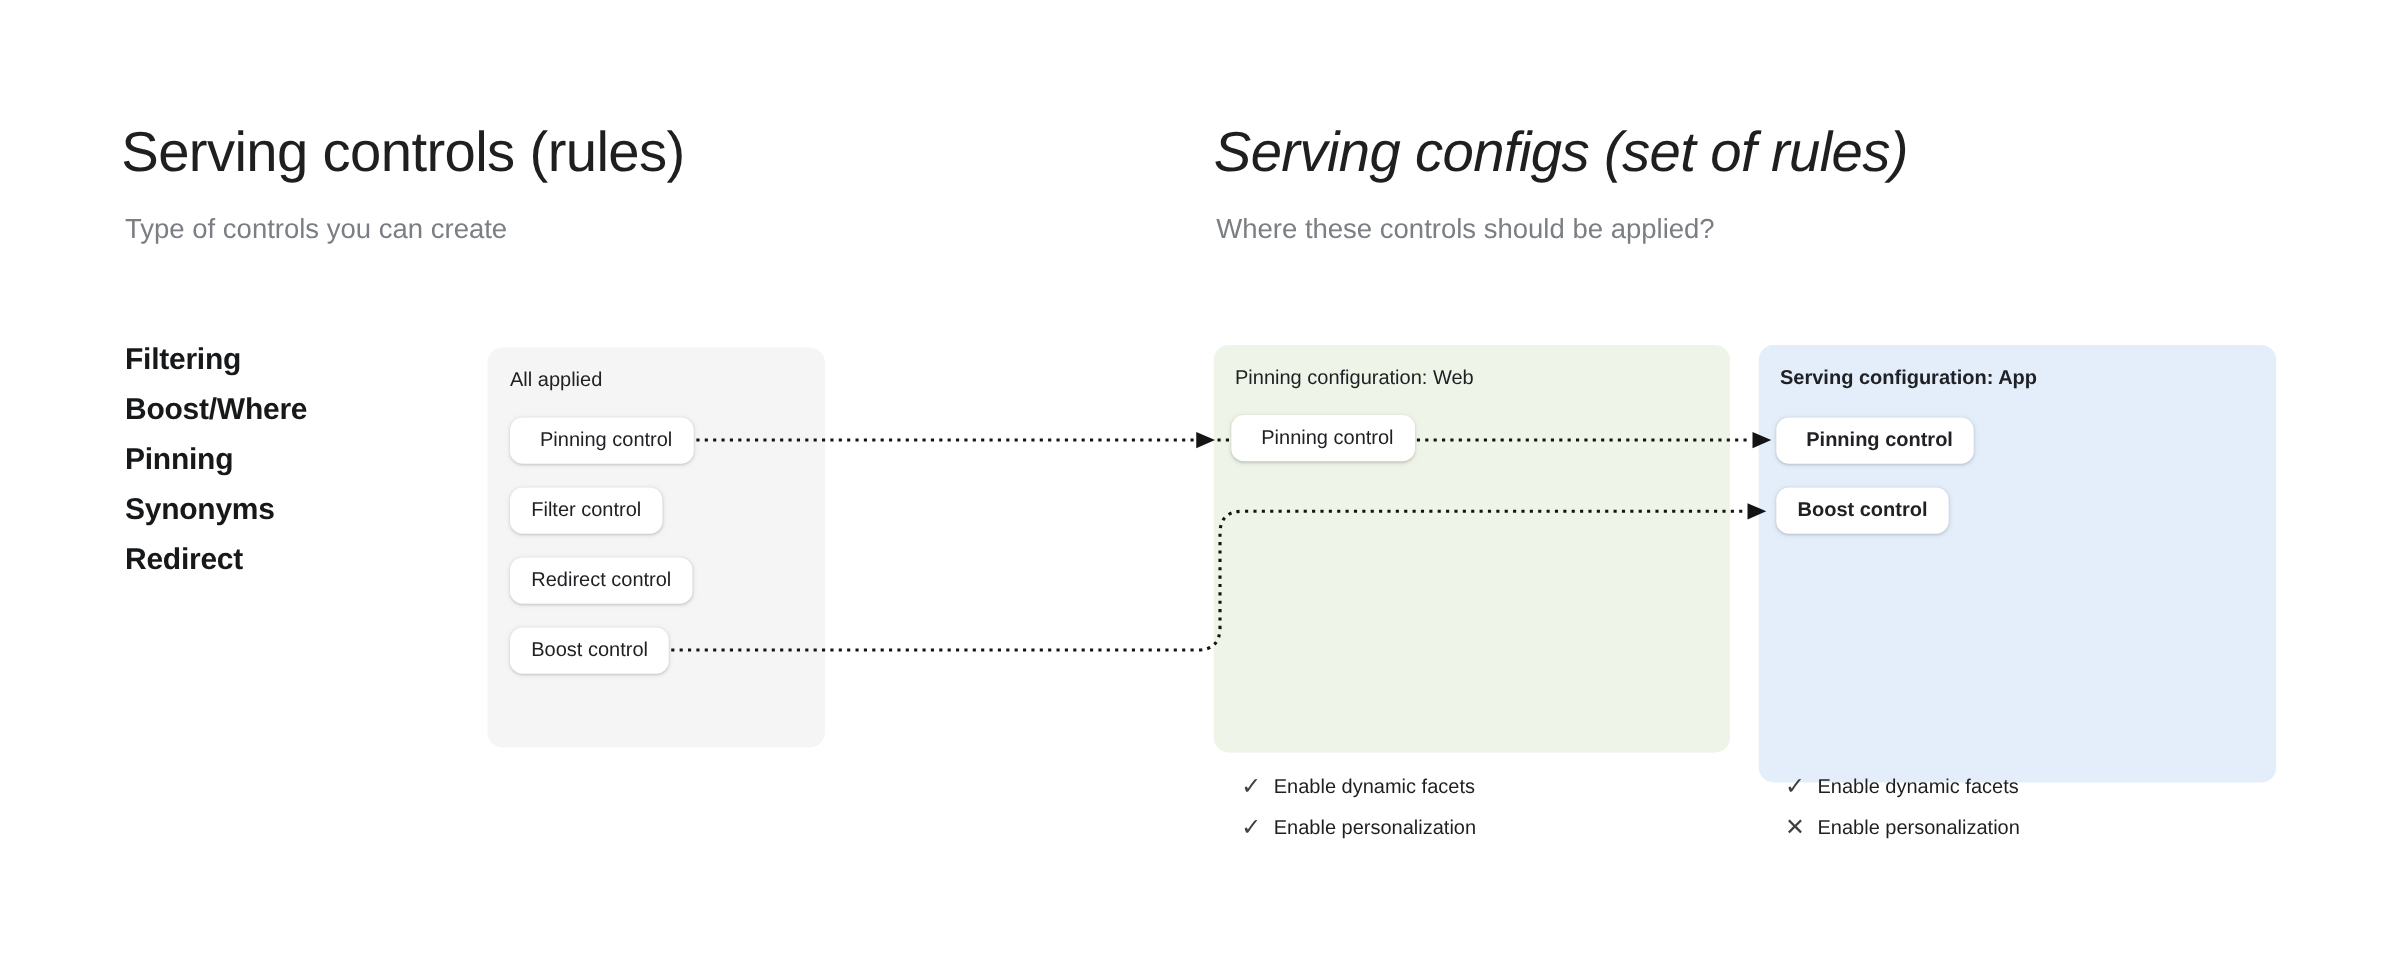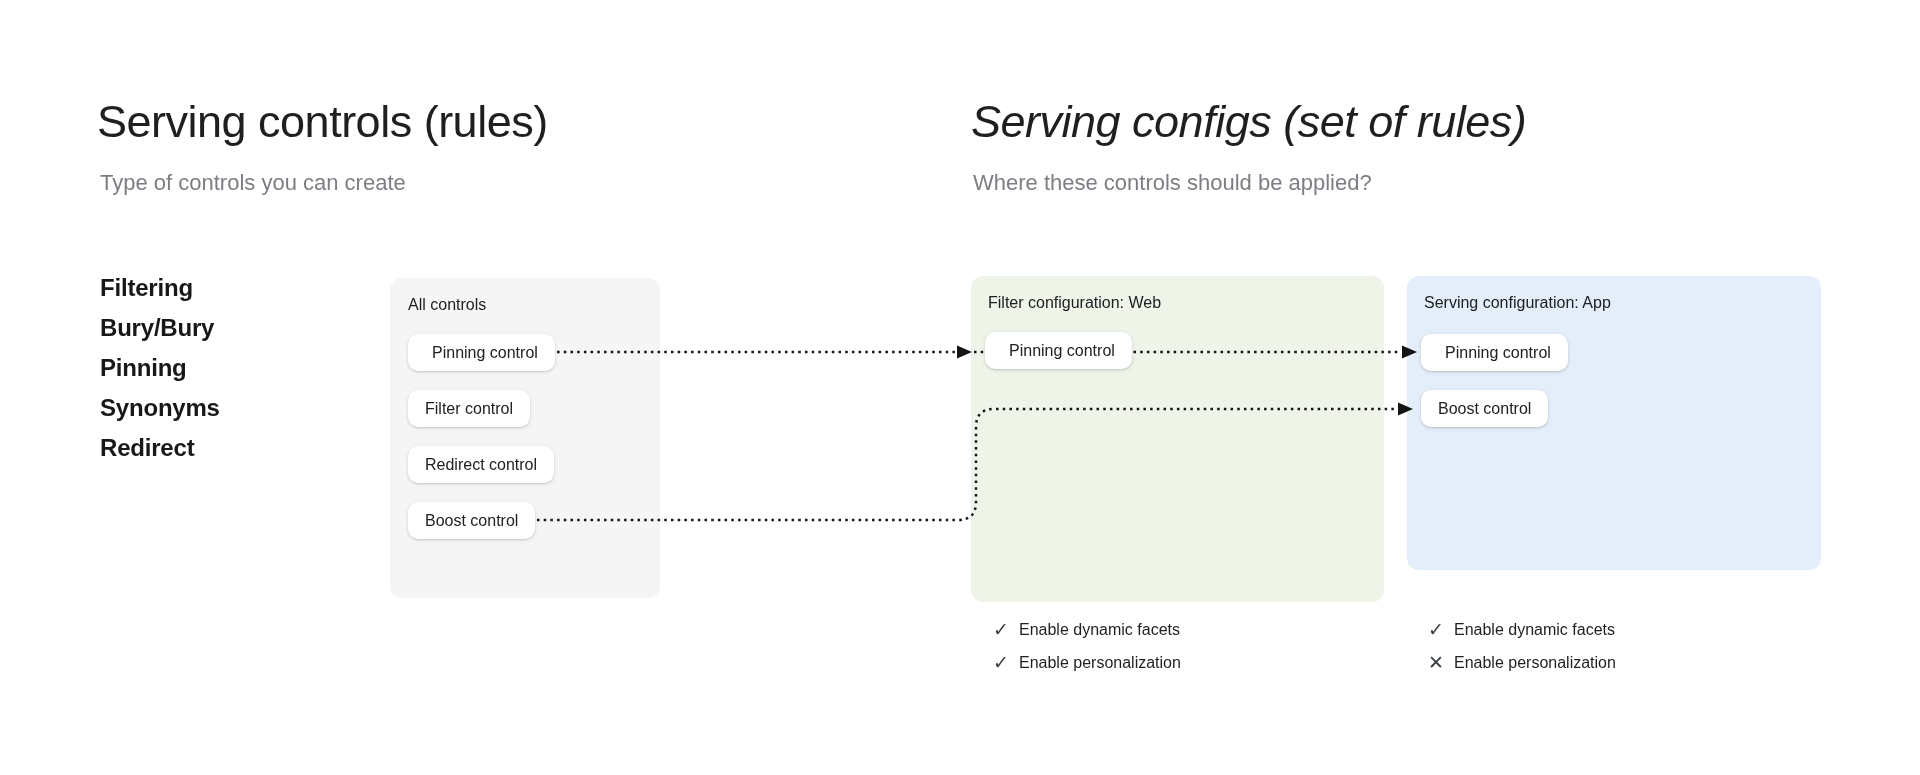--- a/index.html
+++ b/index.html
@@ -23,21 +23,21 @@
 
   .type-list { position:absolute; left:100px; top:268px; list-style:none; }
   .type-list li {
     font-size:24px; font-weight:600; line-height:40px; color:#17181a;
     letter-spacing:-0.2px; white-space:nowrap;
   }
 
   .card { position:absolute; border-radius:12px; }
   .card-all { left:390px; top:278px; width:270px; height:320px; background:#f5f5f5; }
   .card-web { left:971px; top:276px; width:413px; height:326px; background:#eef4e8; }
-  .card-app { left:1407px; top:276px; width:414px; height:294px; background:#e3eefa; }
+  .card-app { left:1407px; top:276px; width:414px; height:350px; background:#e3eefa;font-weight:bold; }
 
   .card-title {
     position:absolute; left:18px; top:18px; font-size:16px; color:#202124;
     white-space:nowrap;
   }
   .card-web .card-title, .card-app .card-title { left:17px; }
 
   .chip {
     position:absolute; z-index:2; display:inline-flex; align-items:center;
     height:37px; padding:0 17px; background:#ffffff; border-radius:10px;
@@ -72,36 +72,36 @@
 <div class="canvas">
 
   <h1 class="section-title left">Serving controls (rules)</h1>
   <div class="section-subtitle left">Type of controls you can create</div>
 
   <h1 class="section-title right">Serving configs (set of rules)</h1>
   <div class="section-subtitle right">Where these controls should be applied?</div>
 
   <ul class="type-list">
     <li>Filtering</li>
-    <li>Bury/Bury</li>
+    <li>Boost/Where</li>
     <li>Pinning</li>
     <li>Synonyms</li>
     <li>Redirect</li>
   </ul>
 
   <div class="card card-all">
-    <div class="card-title">All controls</div>
+    <div class="card-title">All applied</div>
     <div class="chip pos-1">Pinning control</div>
     <div class="chip pos-2">Filter control</div>
     <div class="chip pos-3">Redirect control</div>
     <div class="chip pos-4">Boost control</div>
   </div>
 
   <div class="card card-web">
-    <div class="card-title">Filter configuration: Web</div>
+    <div class="card-title">Pinning configuration: Web</div>
     <div class="chip pos-1">Pinning control</div>
   </div>
 
   <div class="card card-app">
     <div class="card-title">Serving configuration: App</div>
     <div class="chip pos-1">Pinning control</div>
     <div class="chip pos-2">Boost control</div>
   </div>
 
   <div class="features features-web">

